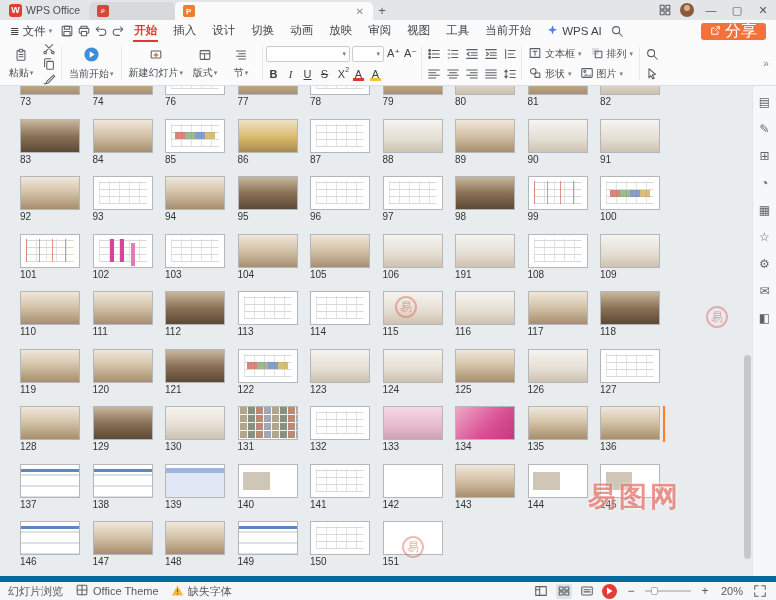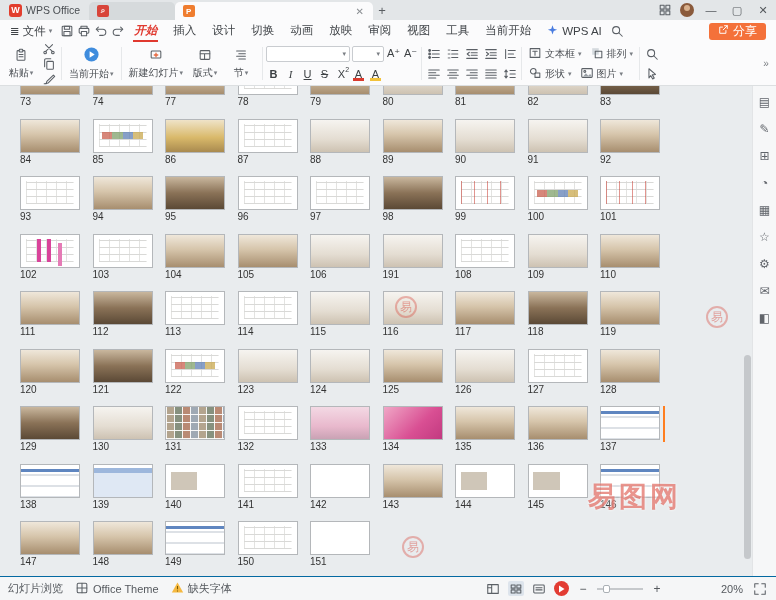--- a/index.html
+++ b/index.html
@@ -24,24 +24,24 @@
   .tb-ic { width:22px; height:20px; display:flex; align-items:center; justify-content:center; color:#5a5e62; cursor:pointer; }
   .avatar { width:14px; height:14px; border-radius:50%; background:#8a5a3b; position:relative; }
   .avatar::after { content:""; position:absolute; left:4px; top:2px; width:6px; height:6px; border-radius:50%; background:#d8b08c; }
   .winbtn { width:26px; height:20px; display:flex; align-items:center; justify-content:center; color:#55595d; font-size:11px; cursor:pointer; }
 
   
   .menubar { position:absolute; left:0; top:20px; width:776px; height:22px; background:#fbfbfc; display:flex; align-items:center; font-size:11.5px; color:#3f4347; padding:0 4px; }
   .filegrp { display:flex; align-items:center; gap:3px; padding:0 6px; cursor:pointer; }
   .qic { width:17px; height:18px; display:flex; align-items:center; justify-content:center; cursor:pointer; }
   .menu-item { padding:0 8px; height:22px; line-height:21px; position:relative; cursor:pointer; white-space:nowrap; }
-  .menu-item.active { color:#e0392f; font-weight:bold;font-style:italic; }
+  .menu-item.active { color:#e0392f; font-weight:bold; }
   .menu-item.active::after { content:""; position:absolute; left:7px; right:7px; bottom:0; height:2px; background:#e0392f; }
   .ai-item { display:flex; align-items:center; gap:3px; padding:0 7px; cursor:pointer; }
-  .share-btn { margin-left:auto; margin-right:6px; background:#f4713a; color:#fff; border-radius:3px; height:17px; display:flex; align-items:center; gap:4px; padding:0 9px; font-size:12px; cursor:pointer; }
+  .share-btn { margin-left:auto; margin-right:6px; background:#f4713a; color:#fff; border-radius:3px; height:17px; display:flex; align-items:center; gap:4px; padding:0 9px; font-size:16px; cursor:pointer; }
 
   
   .ribbon { position:absolute; left:0; top:42px; width:776px; height:44px; background:#fbfbfc; border-bottom:1px solid #dcdfe1; display:flex; align-items:stretch; padding:2px 3px; font-size:10px; color:#4a4e53; }
   .vsep { width:1px; background:#e6e8ea; margin:3px 3px; }
   .rg { display:flex; align-items:center; gap:2px; padding:0 1px; }
   .bigbtn { min-width:34px; display:flex; flex-direction:column; align-items:center; justify-content:center; gap:2px; padding:0 3px; cursor:pointer; }
   .bigbtn .lbl { font-size:10px; white-space:nowrap; display:flex; align-items:center; gap:1px; }
   .car { font-size:7px; color:#7a7e83; }
   .smallcol { display:flex; flex-direction:column; justify-content:center; gap:2px; }
   .ic16 { width:17px; height:13px; display:flex; align-items:center; justify-content:center; cursor:pointer; }
@@ -108,32 +108,32 @@
             color:rgba(216,62,50,.55); text-shadow:0 0 3px rgba(255,255,255,.9); pointer-events:none; }
   .wm-mark { position:absolute; width:22px; height:22px; border:2px solid rgba(216,72,60,.38); border-radius:50%;
              color:rgba(216,72,60,.45); font-size:12px; display:flex; align-items:center; justify-content:center; pointer-events:none; }
 
   
   .rail { position:absolute; right:0; top:86px; width:24px; height:490px; background:#f6f7f8; border-left:1px solid #e2e4e6;
           display:flex; flex-direction:column; align-items:center; padding-top:9px; gap:12px; }
   .ric { width:16px; height:15px; color:#61656b; font-size:12px; line-height:15px; text-align:center; cursor:pointer; }
 
   
-  .statusbar { position:absolute; left:0; bottom:0; width:776px; height:24px; background:#f5f6f7; border-top:1px solid #0369a1;
+  .statusbar { position:absolute; left:0; bottom:0; width:776px; height:24px; background:#f5f6f7; border-top:6px solid #0369a1;
                display:flex; align-items:center; font-size:11px; color:#55595e; padding:0 8px; gap:12px; }
   .sb-item { display:flex; align-items:center; gap:4px; cursor:pointer; white-space:nowrap; }
   .sb-right { margin-left:auto; display:flex; align-items:center; gap:7px; }
   .vic { width:16px; height:15px; display:flex; align-items:center; justify-content:center; cursor:pointer; border-radius:2px; }
   .vic.active { background:#dde4ec; }
   .playbtn { width:15px; height:15px; border-radius:50%; background:#e23c33; display:flex; align-items:center; justify-content:center; cursor:pointer; }
   .playbtn svg { display:block; }
   .zoombtn { width:14px; height:14px; display:flex; align-items:center; justify-content:center; color:#55595e; font-size:12px; cursor:pointer; }
   .slider { width:46px; height:2px; background:#c6c9cc; position:relative; cursor:pointer; }
   .slider .knob { position:absolute; left:6px; top:-3px; width:7px; height:8px; background:#fff; border:1px solid #aab0b5; border-radius:2px; }
-  .zoomtxt { min-width:26px; text-align:center;margin-left:48px; }
+  .zoomtxt { min-width:26px; text-align:center; }
 </style>
 </head>
 <body>
 
 <div class="window">
 
   <div class="titlebar">
     <div class="logoarea">
       <span class="logo-sq">W</span>
       <span>WPS Office</span>
@@ -464,20 +464,24 @@
       <div class="cursorline"></div>
     <div class="cell">
           <div class="thumb v-warm"></div>
           <div class="snum">73</div>
         </div>
         <div class="cell">
           <div class="thumb v-warm"></div>
           <div class="snum">74</div>
         </div>
         <div class="cell">
+          <div class="thumb v-cad"></div>
+          <div class="snum">76</div>
+        </div>
+        <div class="cell">
           <div class="thumb v-warm"></div>
           <div class="snum">77</div>
         </div>
         <div class="cell">
           <div class="thumb v-cad"></div>
           <div class="snum">78</div>
         </div>
         <div class="cell">
           <div class="thumb v-warm"></div>
           <div class="snum">79</div>

